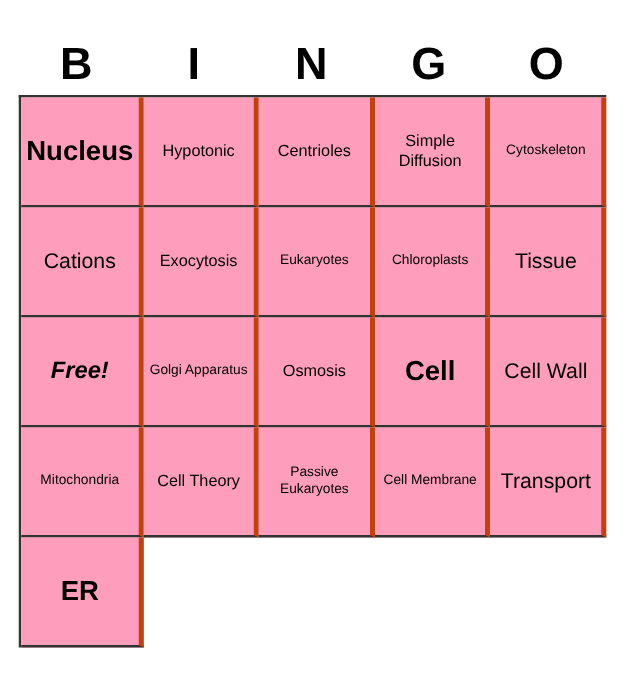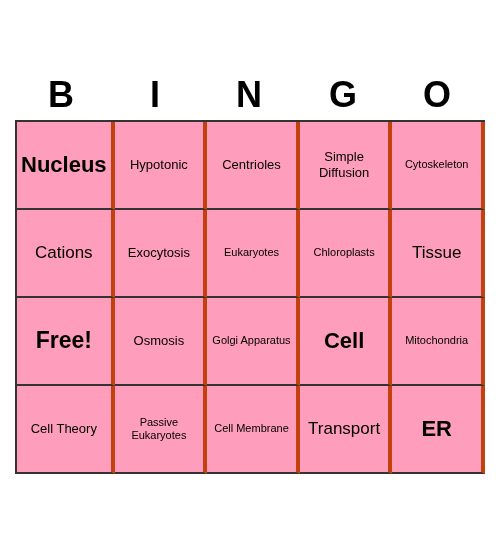--- a/index.html
+++ b/index.html
@@ -55,22 +55,23 @@
       font-size: 17px;
       font-weight: normal;
     }
     .text-small {
       font-size: 13px;
     }
     .text-xsmall {
       font-size: 11px;
     }
     .free-cell {
-      font-size: 23px;
+      font-size: 19px;
       font-weight: bold;
+      font-style: italic;
     }
   </style>
 </head>
 <body>
 
 <div class="bingo-card">
   <div class="bingo-header">
   <div class="bingo-header-cell">B</div>
       <div class="bingo-header-cell">I</div>
       <div class="bingo-header-cell">N</div>
@@ -105,27 +106,30 @@
       <div class="bingo-cell">
         <span class="text-xsmall">Chloroplasts</span>
       </div>
       <div class="bingo-cell">
         <span class="text-medium">Tissue</span>
       </div>
       <div class="bingo-cell">
         <span class="free-cell">Free!</span>
       </div>
       <div class="bingo-cell">
+        <span class="text-xsmall">Golgi Apparatus</span>
+      </div>
+      <div class="bingo-cell">
         <span class="text-small">Osmosis</span>
       </div>
       <div class="bingo-cell">
-        <span class="text-xsmall">Golgi Apparatus</span>
+        <span class="text-large">Cell</span>
       </div>
       <div class="bingo-cell">
-        <span class="text-large">Cell</span>
+        <span class="text-medium">Cell Wall</span>
       </div>
       <div class="bingo-cell">
         <span class="text-xsmall">Mitochondria</span>
       </div>
       <div class="bingo-cell">
         <span class="text-small">Cell Theory</span>
       </div>
       <div class="bingo-cell">
         <span class="text-xsmall">Passive Eukaryotes</span>
       </div>

